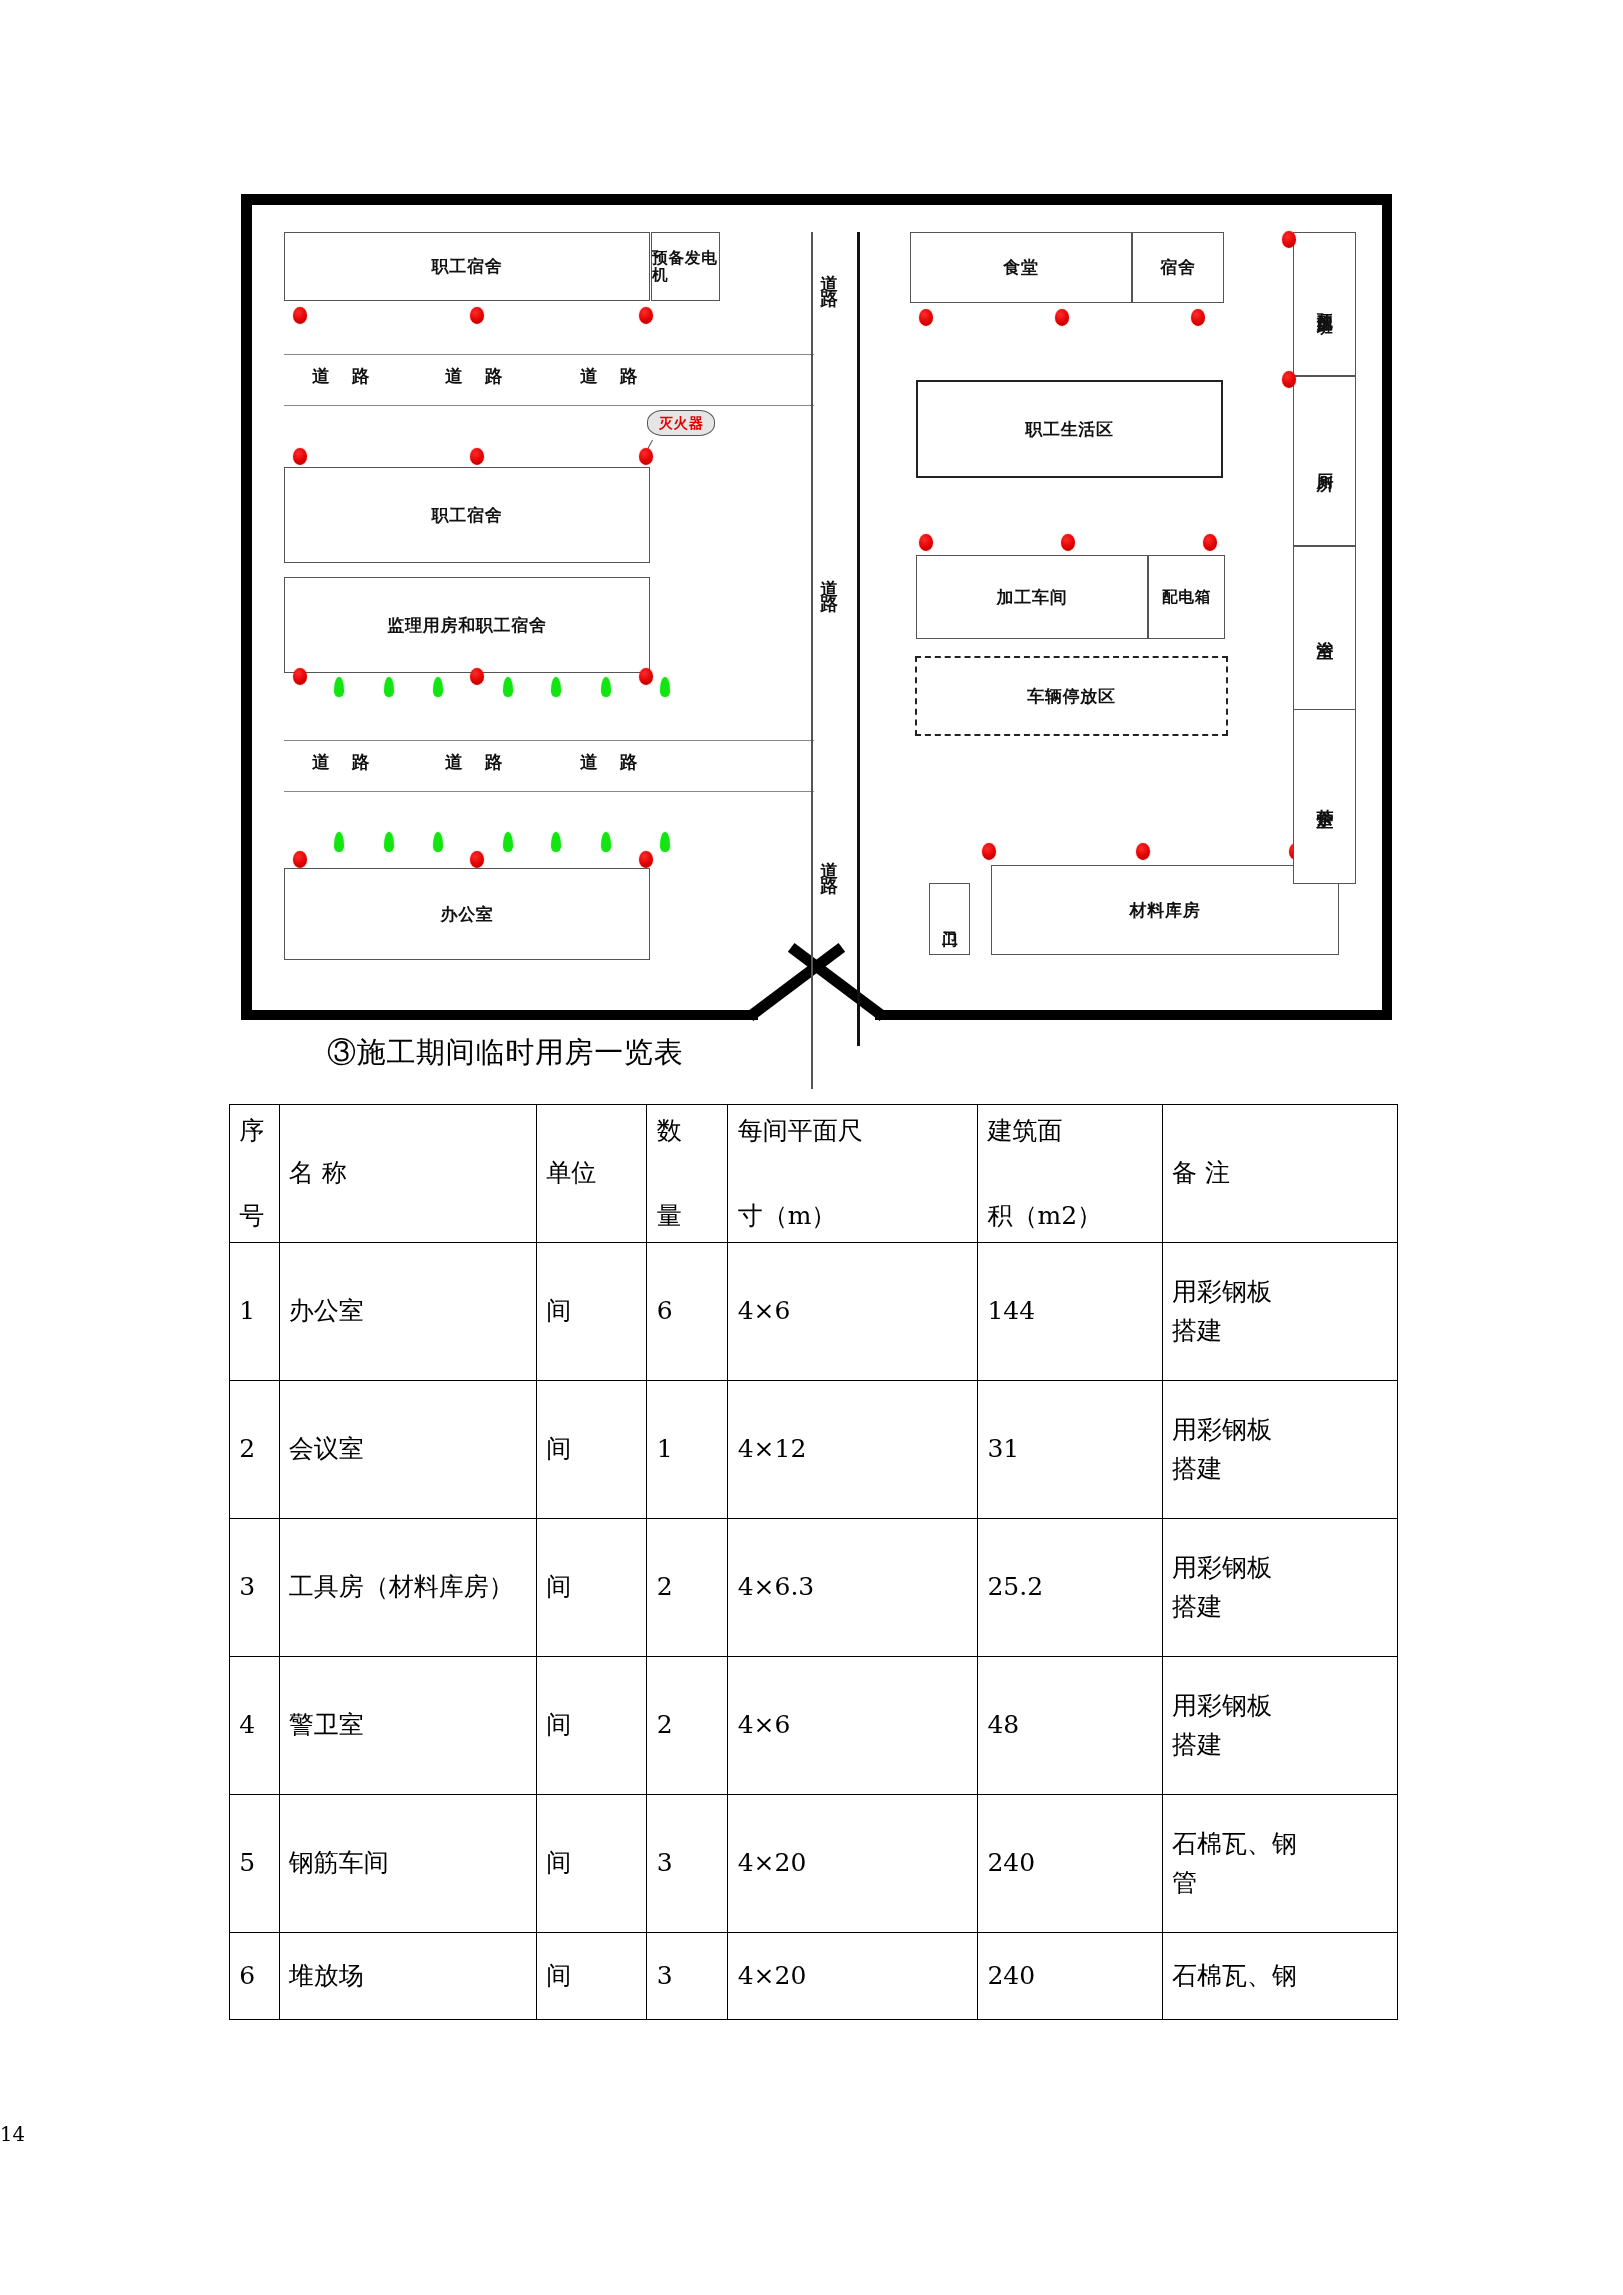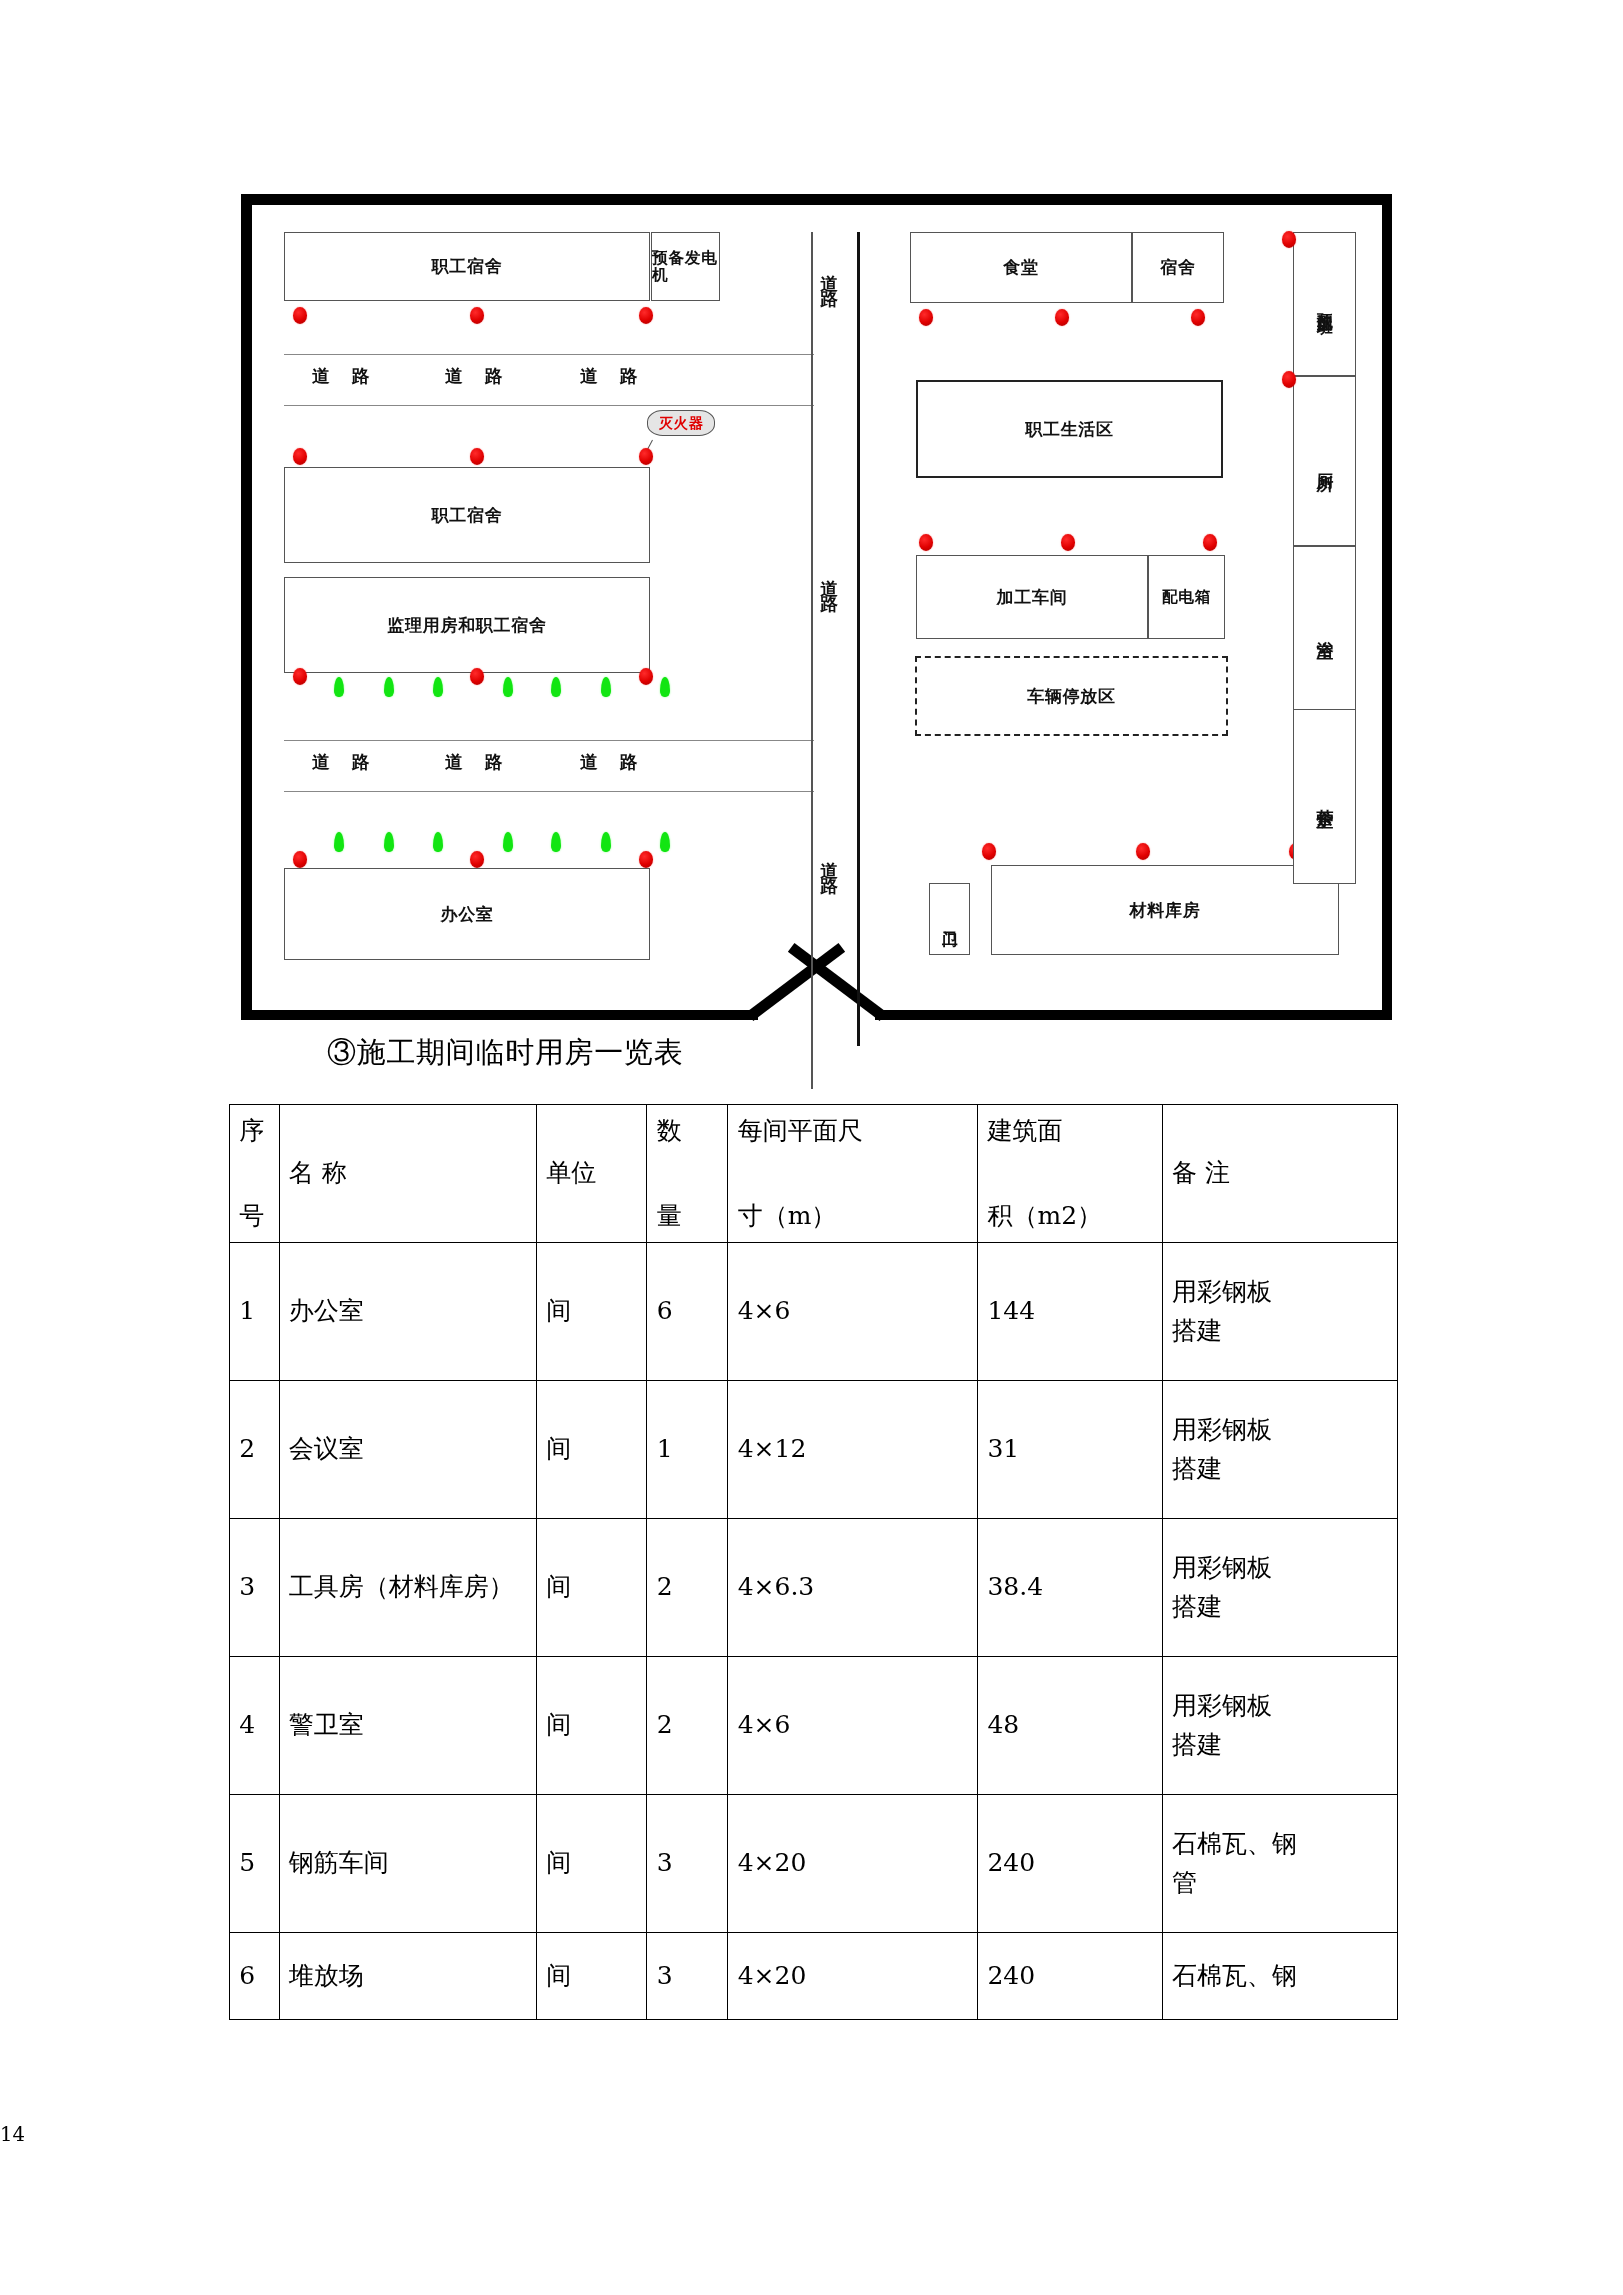--- a/index.html
+++ b/index.html
@@ -389,21 +389,21 @@
         <div>搭建</div>
       </td>
     </tr>
 
     <tr class="datarow">
       <td>3</td>
       <td>工具房（材料库房）</td>
       <td>间</td>
       <td>2</td>
       <td>4×6.3</td>
-      <td>38.4</td>
+      <td>25.2</td>
       <td>
         <div>用彩钢板</div>
         <div>搭建</div>
       </td>
     </tr>
 
     <tr class="datarow">
       <td>4</td>
       <td>警卫室</td>
       <td>间</td>

